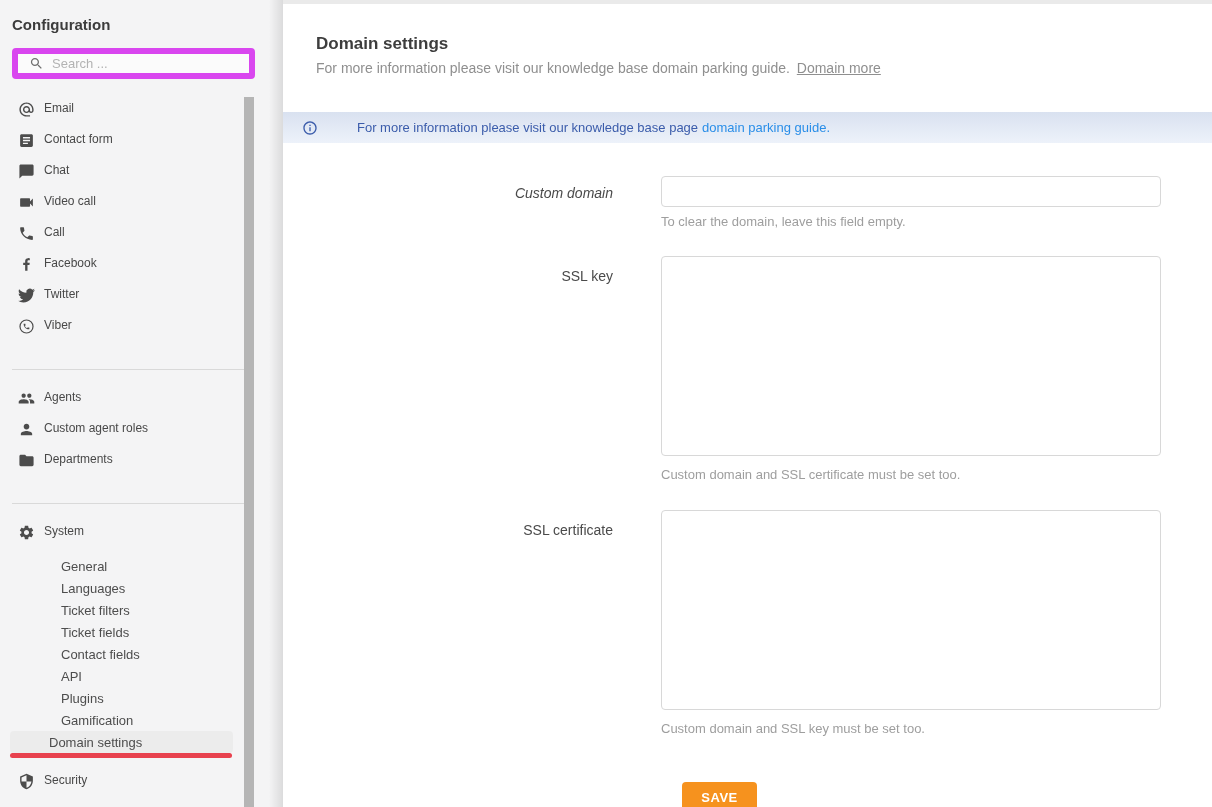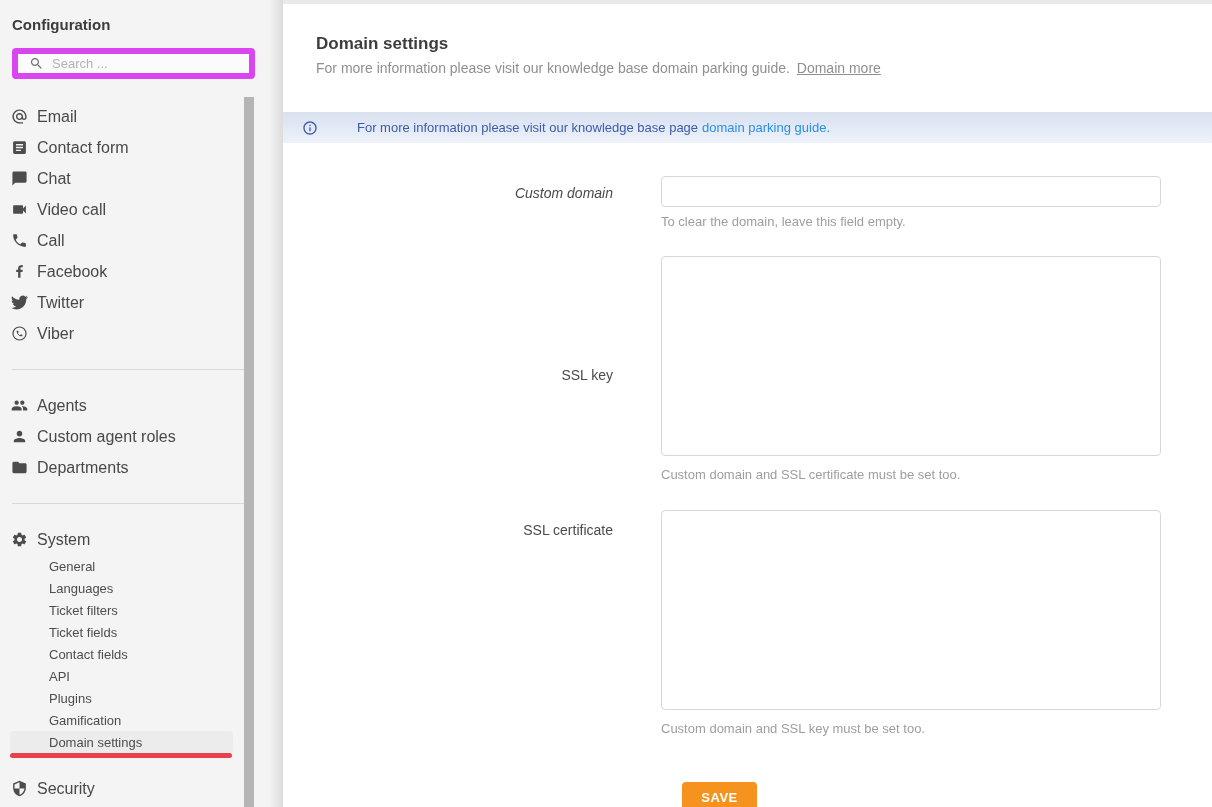--- a/index.html
+++ b/index.html
@@ -55,24 +55,24 @@
     font-size: 13px;
     color: #444;
     margin-left: 8px;
     width: 190px;
   }
   .search-box input::placeholder { color: #b3b3b3; }
 
   .nav { margin-top: 22px; }
   .nav-item {
     display: flex;
-    align-items: center;
+    align-items: flex-start;
     height: 31px;
-    padding-left: 11px;
-    font-size: 16px;
+    padding-left: 18px;
+    font-size: 12px;
     color: #484848;
     cursor: pointer;
   }
   .nav-icon {
     width: 17px; height: 17px;
     flex: none;
     margin-right: 9px;
     color: #4c4c4c;
     display: flex;
     align-items: center;
@@ -88,20 +88,21 @@
   }
 
   .sub-item {
     display: flex;
     align-items: center;
     height: 22px;
     padding-left: 49px;
     font-size: 13px;
     color: #4d4d4d;
     cursor: pointer;
+    margin-left: 12px;
   }
   .sub-item.active {
     margin: 0 50px 0 10px;
     padding-left: 39px;
     background: #ececec;
     border-radius: 4px;
     position: relative;
   }
   .sub-item.active::after {
     content: "";
@@ -207,21 +208,21 @@
     font-family: inherit;
     font-size: 13px;
     padding: 8px 10px;
     color: #444;
   }
   .helper {
     margin-top: 7px;
     font-size: 13px;
     color: #9e9e9e;
   }
-  .row-gap-1 { margin-top: 27px; align-items: center; }
+  .row-gap-1 { margin-top: 27px; }
   .row-gap-2 { margin-top: 28px; }
   .save-row { margin-top: 46px; margin-left: 399px; }
   .save-btn {
     width: 75px;
     height: 30px;
     border: none;
     border-radius: 4px;
     background: var(--accent-orange, #f6921e);
     color: #ffffff;
     font-family: inherit;

